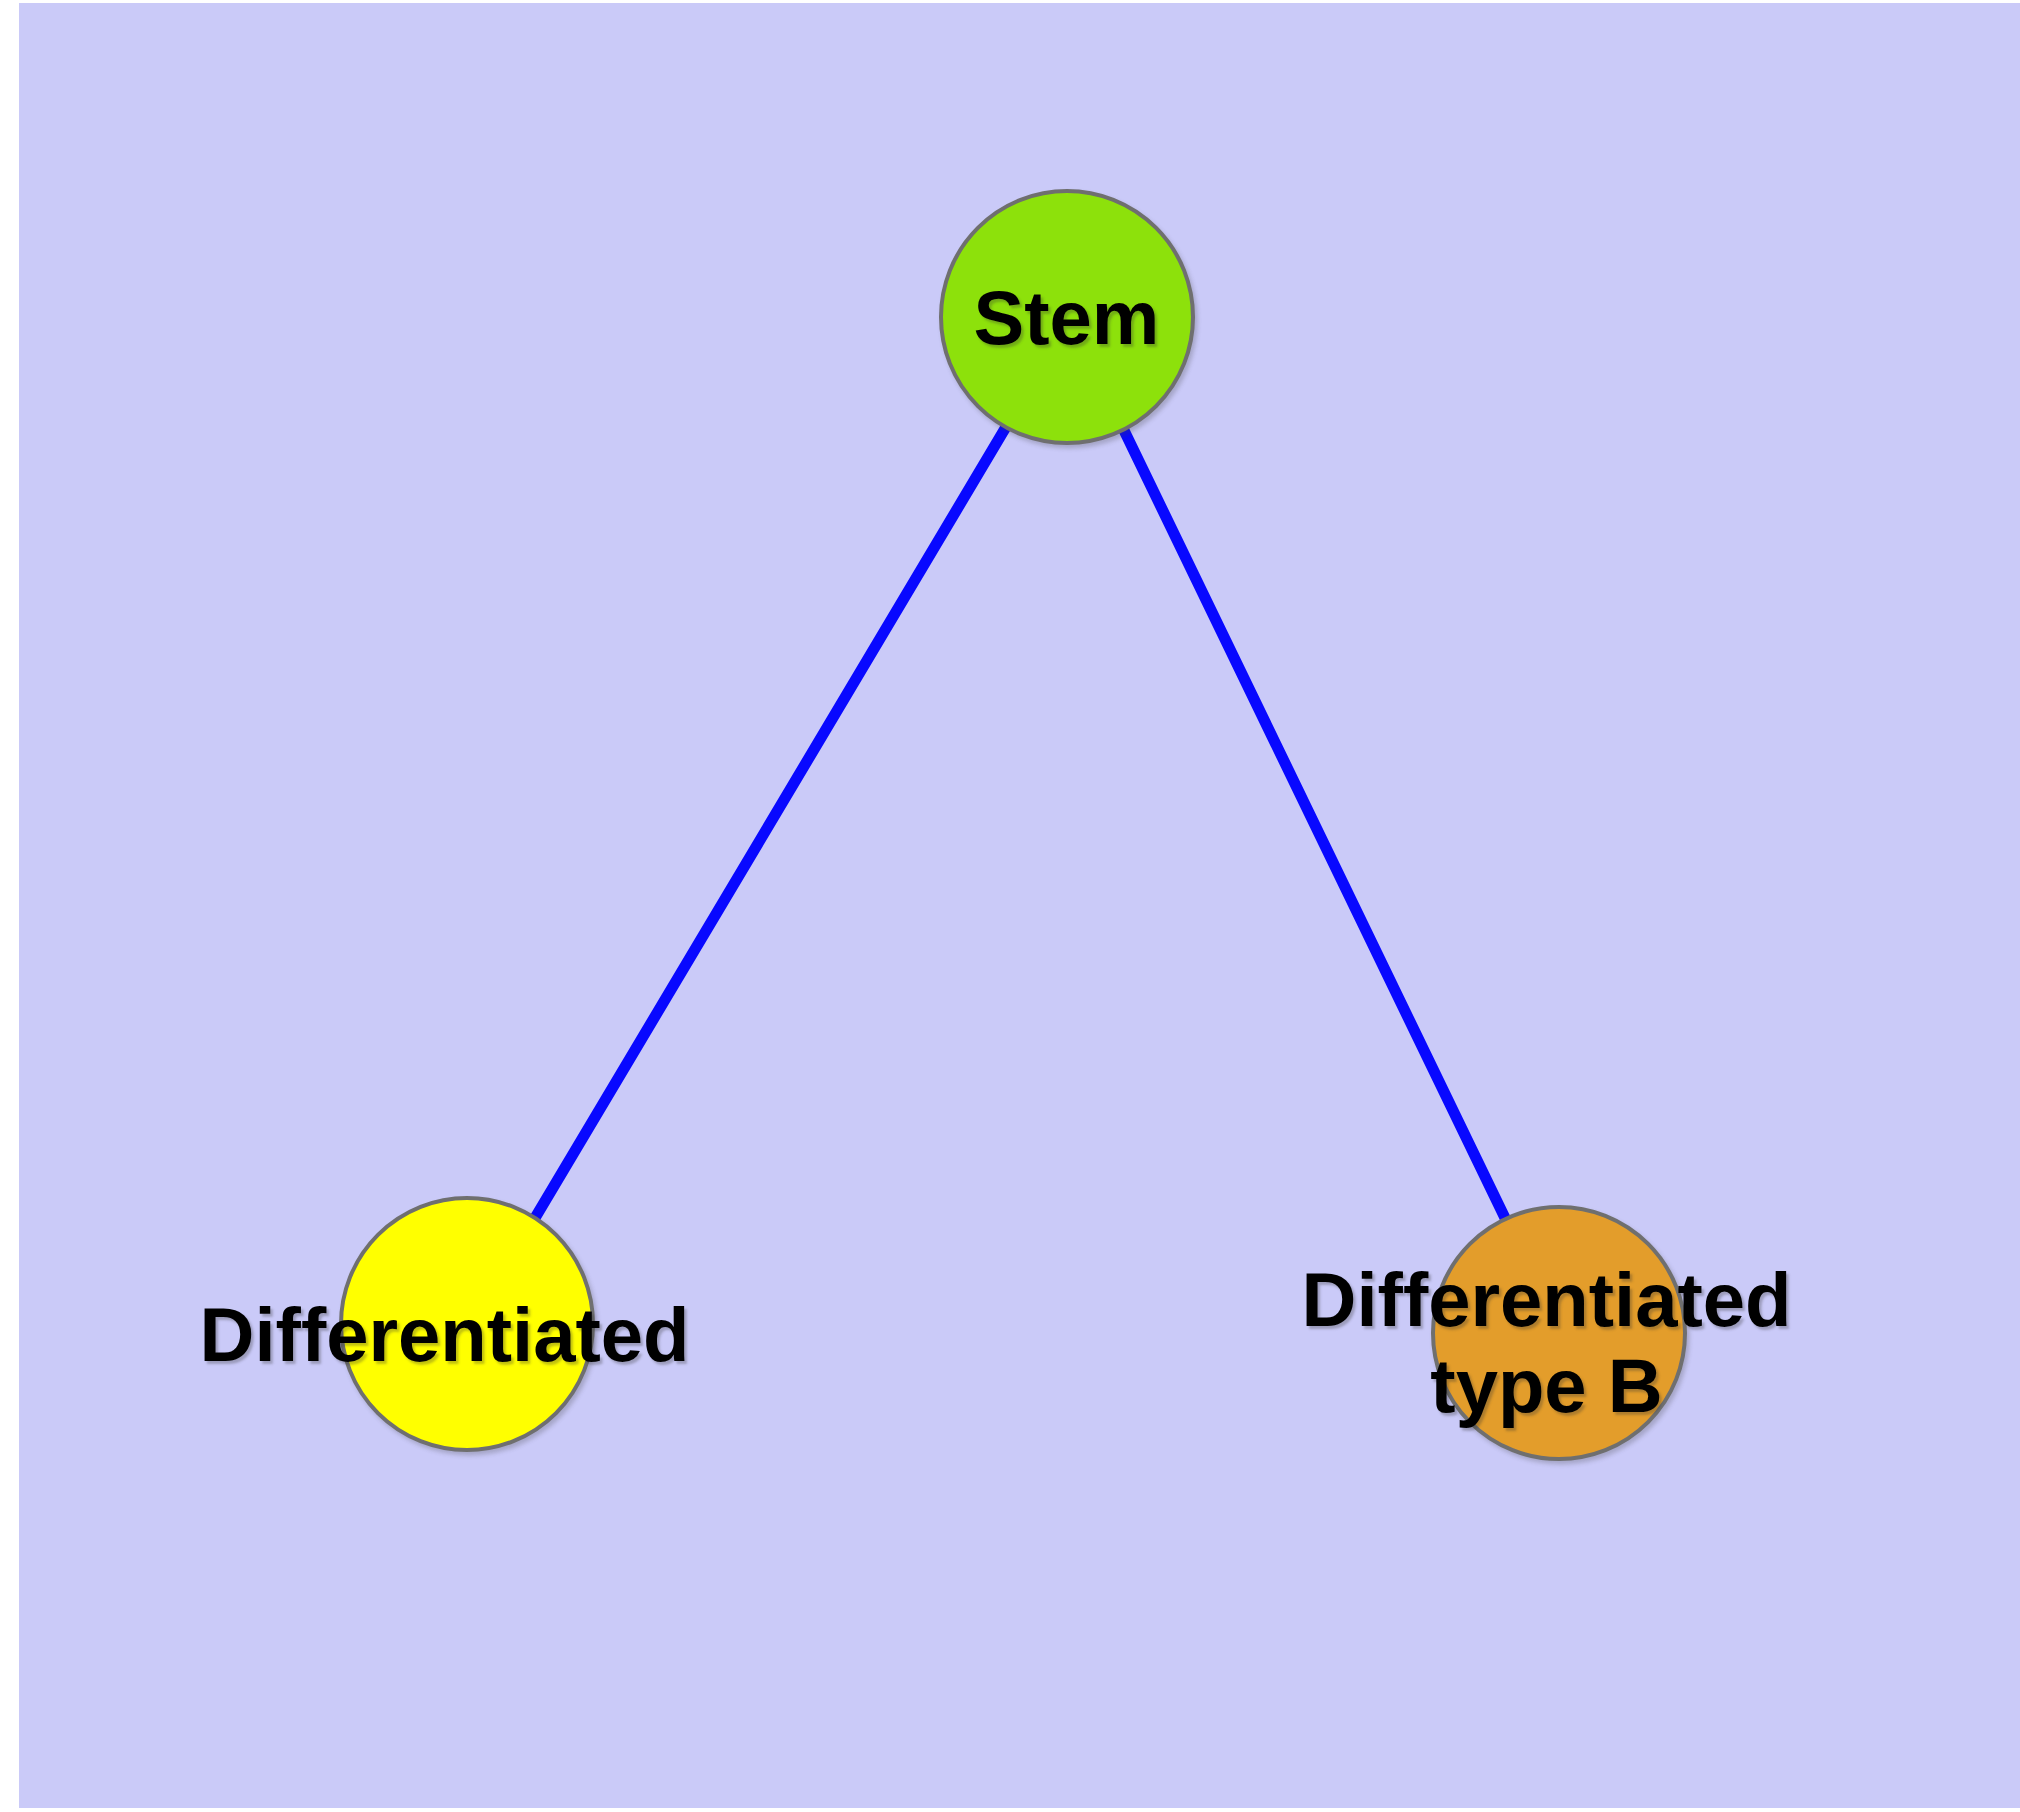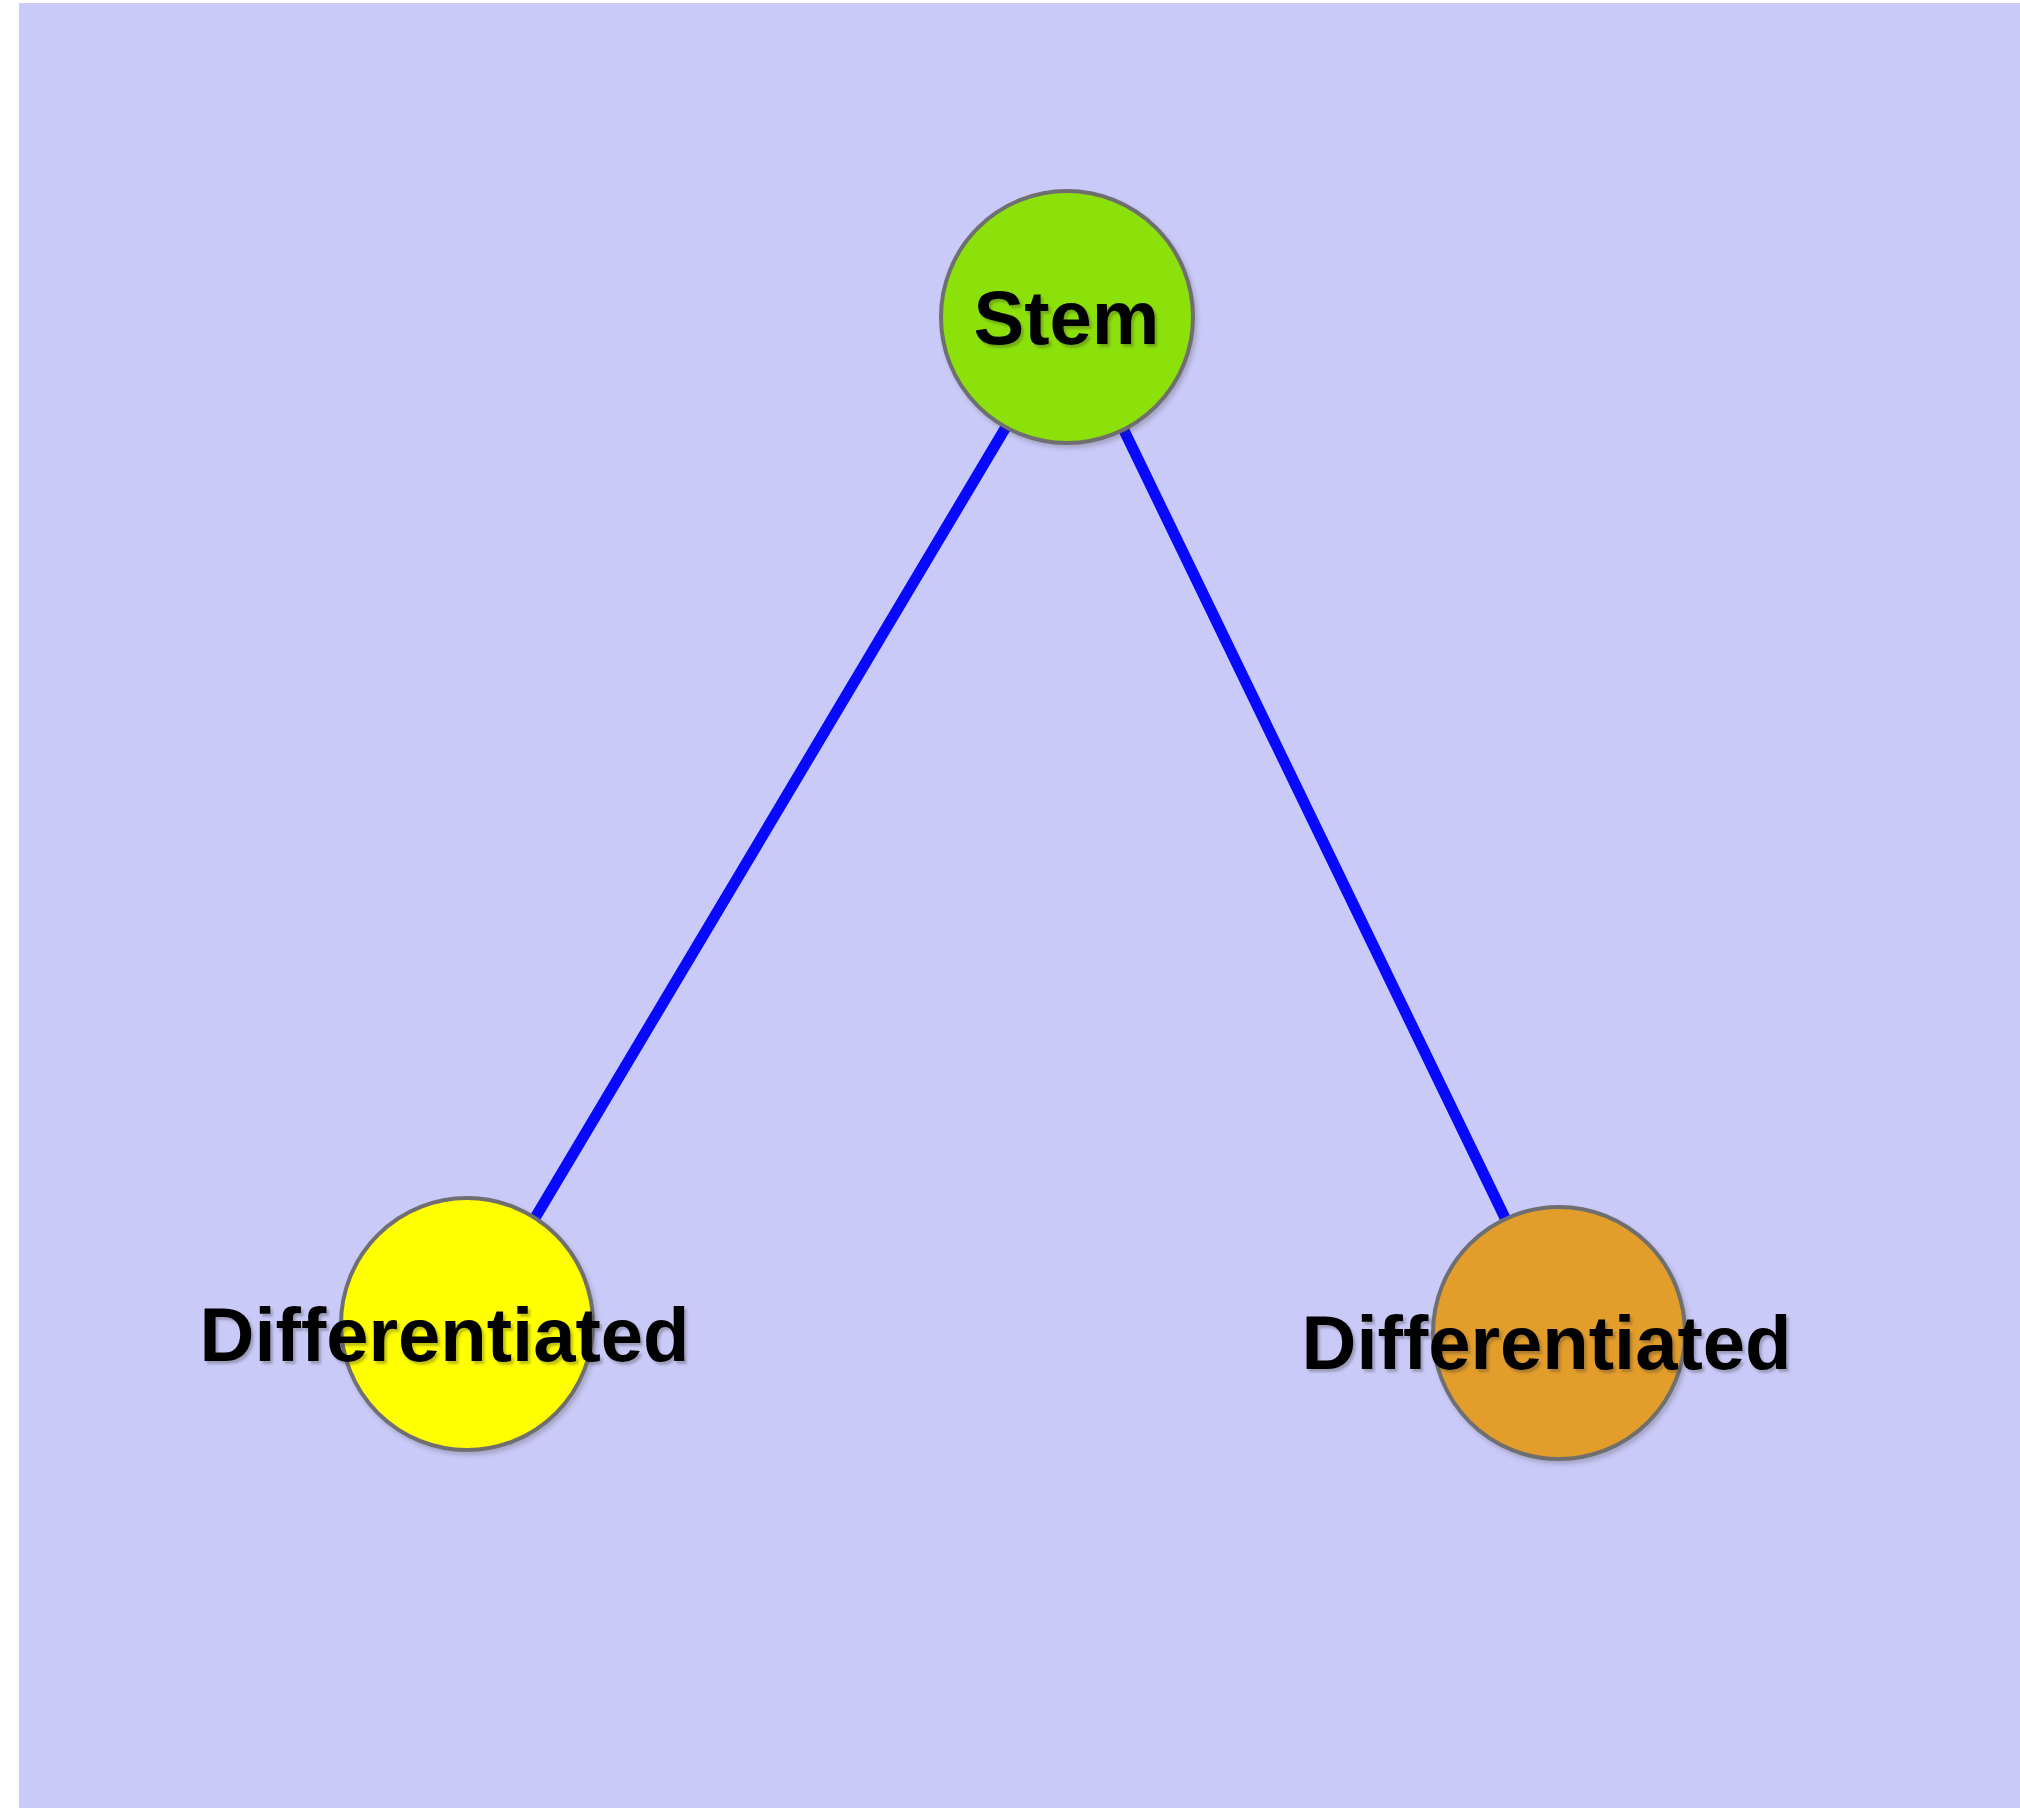--- a/index.html
+++ b/index.html
@@ -65,16 +65,17 @@
       <div class="node" style="left: 320px; top: 1193px; width: 256px; height: 256px; background: rgb(255, 255, 0); border-color: rgb(111, 111, 111);"></div>
       <div class="node" style="left: 1412px; top: 1202px; width: 256px; height: 256px; background: rgb(227, 157, 43); border-color: rgb(111, 111, 111);"></div>
       <div class="node-label" style="left: 1048px; top: 315px; color: rgb(0, 0, 0);">
         <span class="label-line">Stem</span>
       </div>
       <div class="node-label" style="left: 426px; top: 1332px; color: rgb(0, 0, 0);">
         <span class="label-line">Differentiated</span>
       </div>
       <div class="node-label" style="left: 1528px; top: 1340px; color: rgb(0, 0, 0);">
         <span class="label-line">Differentiated</span>
+        <span class="label-line">type B</span>
       </div>
     </div>
 </div>
 
 
 </body></html>

